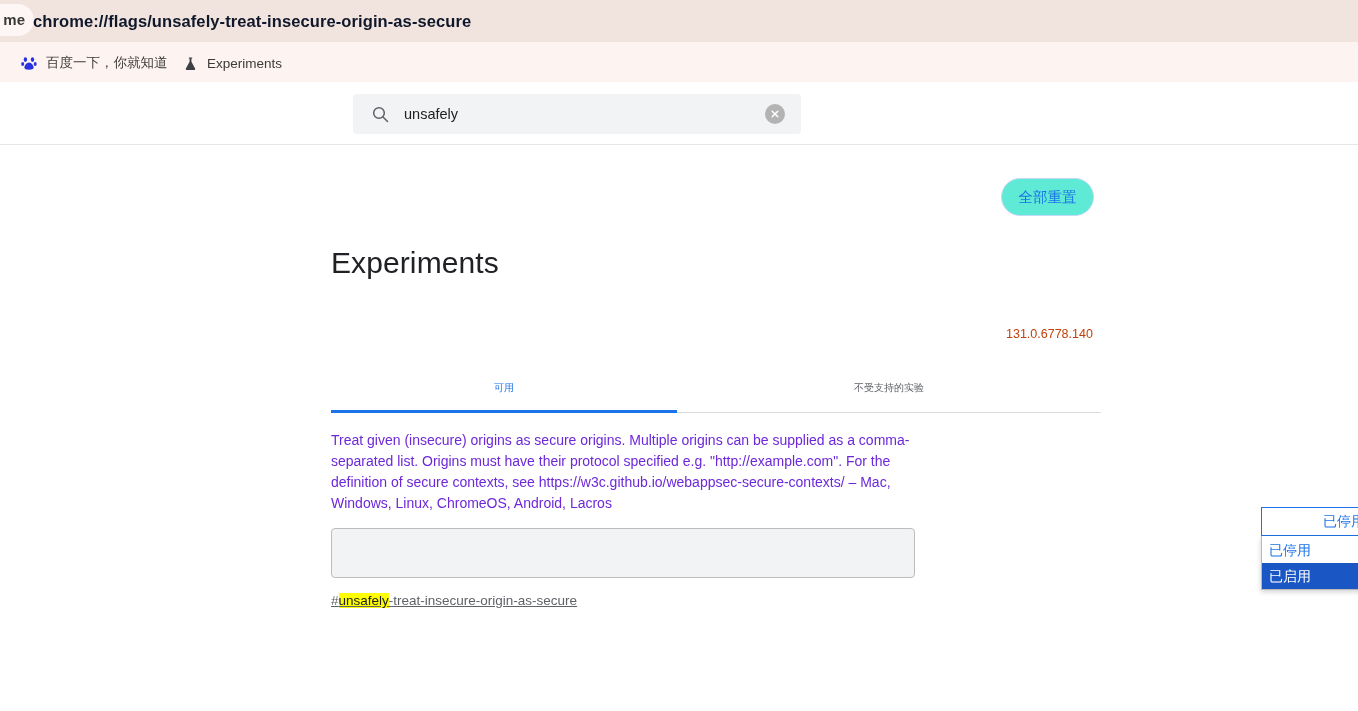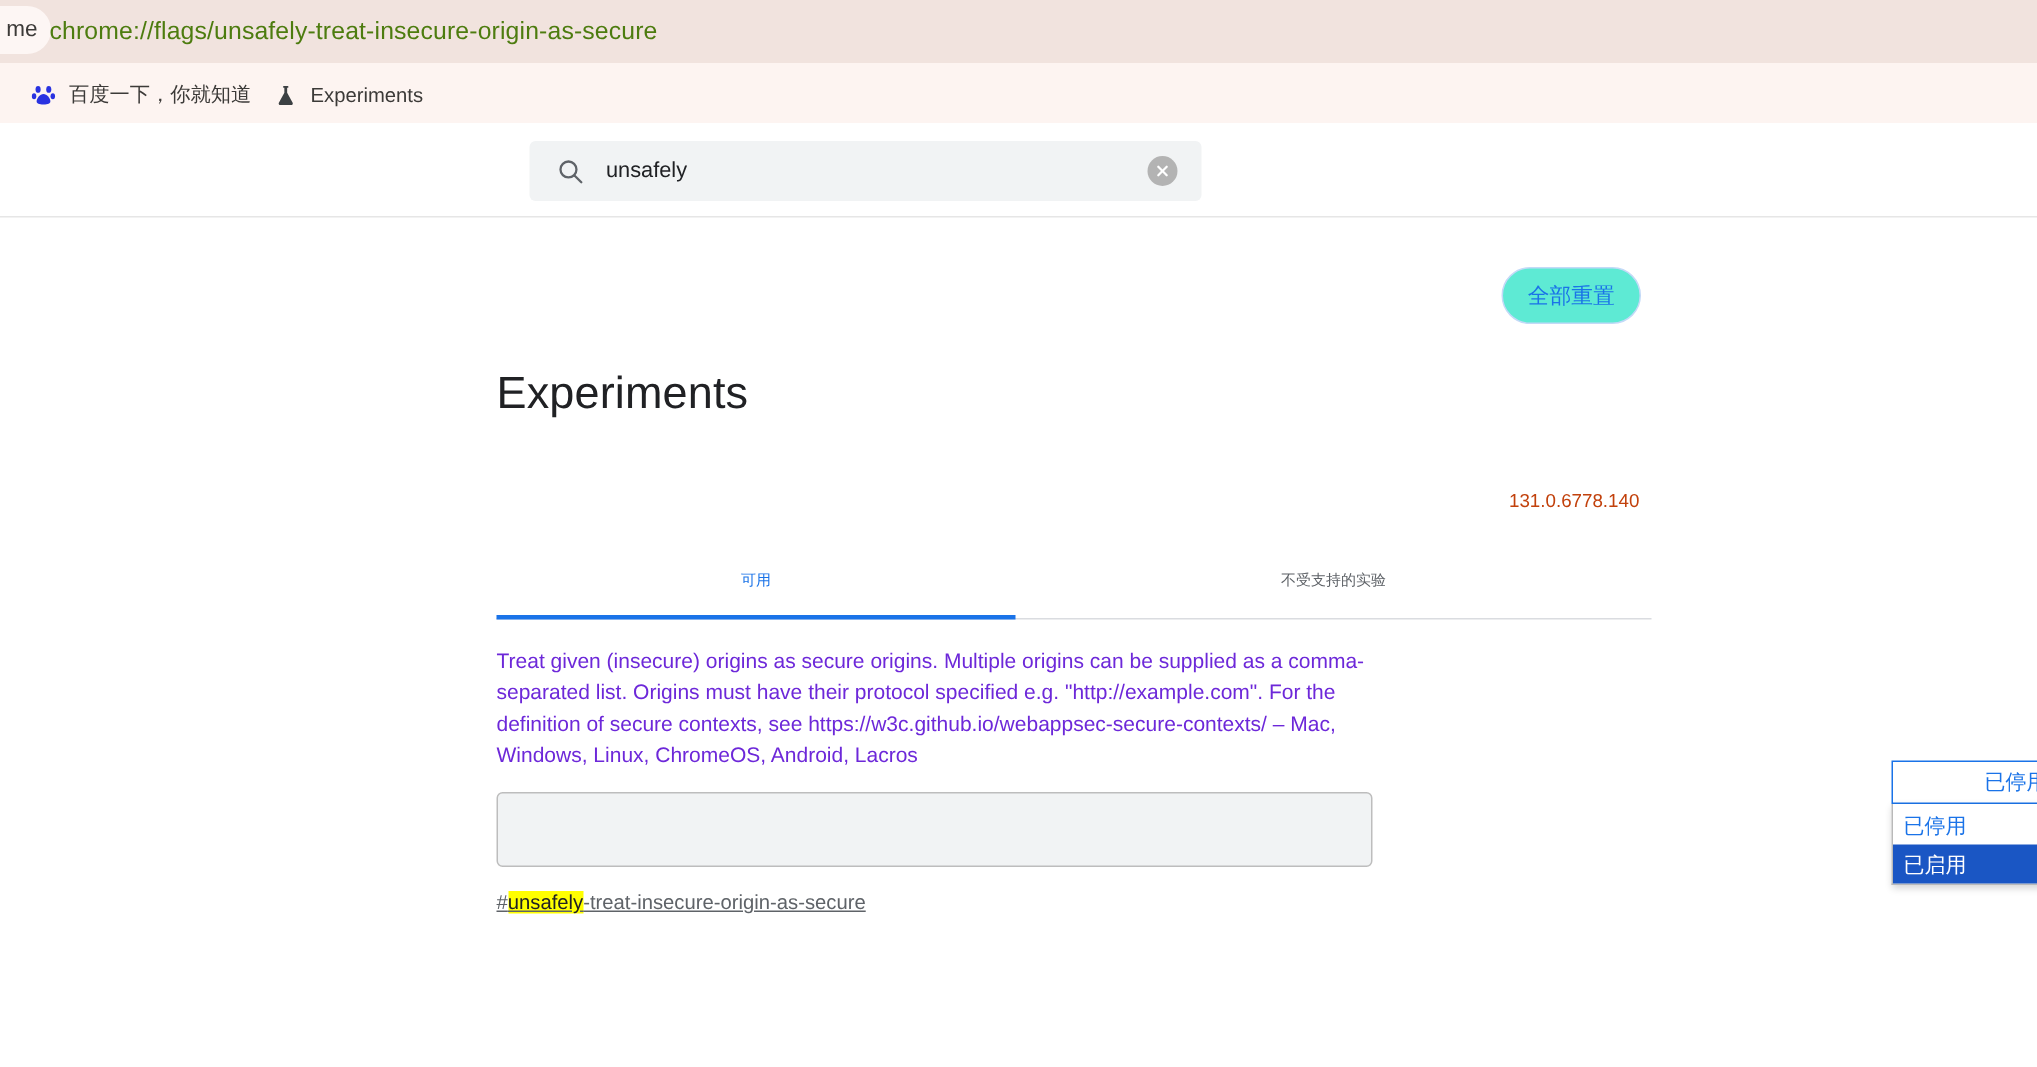--- a/index.html
+++ b/index.html
@@ -21,20 +21,21 @@
     top: 0; left: 0;
     width: 1358px;
     height: 82px;
   }
   .omnibox-row {
     position: absolute;
     top: 0; left: 0;
     width: 1358px;
     height: 42px;
     background: #f1e3de;
+    font-weight: bold;
   }
   .omnibox-chip {
     position: absolute;
     left: -34px;
     top: 4px;
     width: 68px;
     height: 32px;
     border-radius: 16px;
     background: #fdf6f4;
     color: #3c3a38;
@@ -44,21 +45,21 @@
     padding-right: 9px;
     box-sizing: border-box;
   }
   .omnibox-url {
     position: absolute;
     left: 33px;
     top: 0;
     height: 42px;
     line-height: 42px;
     font-size: 16.5px;
-    color: #4d7c0f;
+    color: #0f172a;
     letter-spacing: 0.1px;
     white-space: nowrap;
   }
 
   .bookmarks-row {
     position: absolute;
     top: 42px; left: 0;
     width: 1358px;
     height: 40px;
     background: #fdf4f1;

